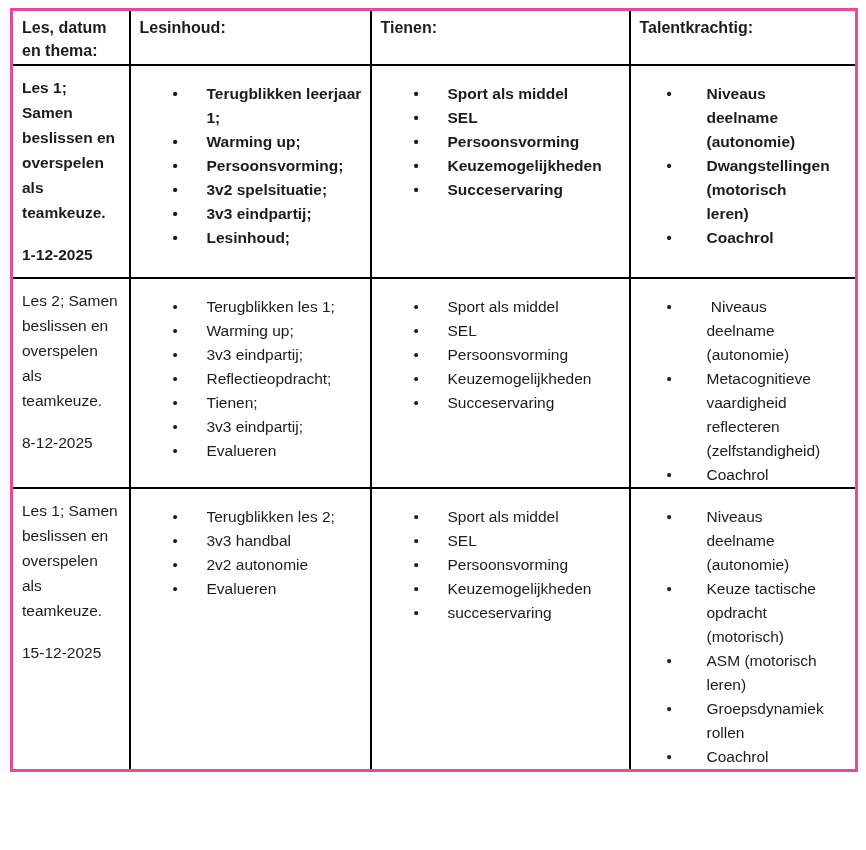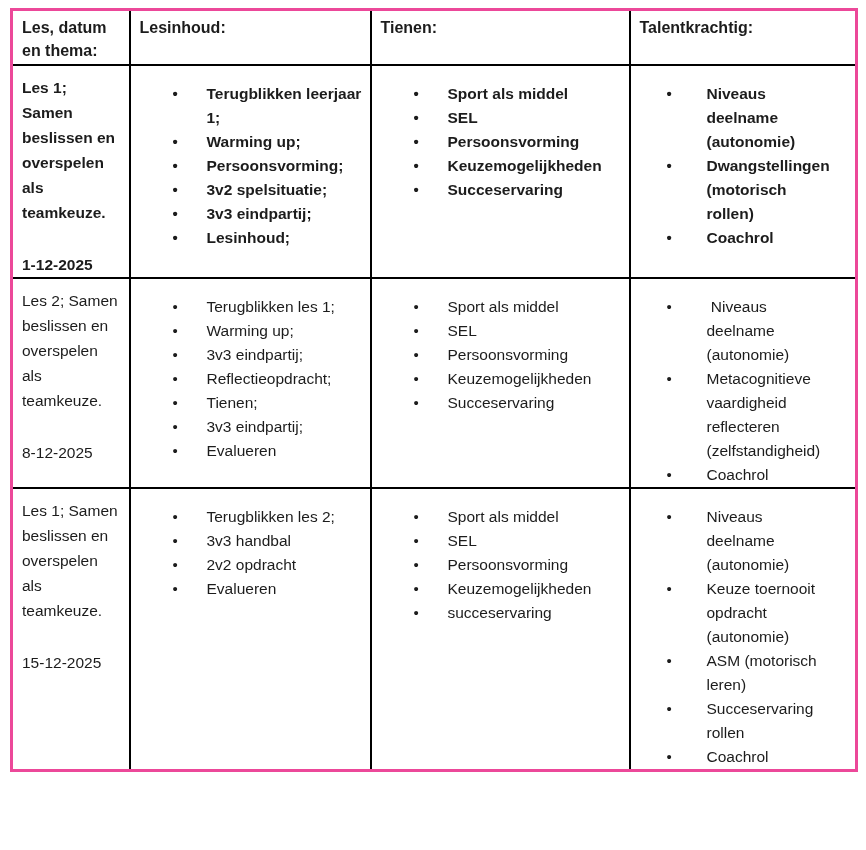--- a/index.html
+++ b/index.html
@@ -38,21 +38,21 @@
   tr.header-row { height: 47px; }
   tr.row-1 { height: 213px; font-weight: bold; }
   tr.row-2 { height: 178px; }
   tr.row-3 { height: 282px; }
 
   td.thema-cell {
     padding: 9px 8px 0 9px;
     font-size: 15.5px;
     line-height: 25px;
   }
-  .thema-date { margin-top: 27px; }
+  .thema-date { margin-top: 17px; }
 
   ul.bullets {
     margin: 16px 0 0 0;
     padding: 0;
     list-style: none;
     font-size: 15.5px;
     line-height: 24px;
   }
   ul.bullets li {
     position: relative;
@@ -113,21 +113,21 @@
           <li>Sport als middel</li>
           <li>SEL</li>
           <li>Persoonsvorming</li>
           <li>Keuzemogelijkheden</li>
           <li>Succeservaring</li>
         </ul>
       </td>
       <td>
         <ul class="bullets tight">
           <li>Niveaus deelname (autonomie)</li>
-          <li>Dwangstellingen (motorisch rollen)</li>
+          <li>Dwangstellingen (motorisch leren)</li>
           <li>Coachrol</li>
         </ul>
       </td>
     </tr>
 
     <tr class="row-2">
       <td class="thema-cell">
         <div class="thema-text">Les 2; Samen beslissen en overspelen als teamkeuze.</div>
         <div class="thema-date">8-12-2025</div>
       </td>
@@ -162,38 +162,38 @@
 
     <tr class="row-3">
       <td class="thema-cell">
         <div class="thema-text">Les 1; Samen beslissen en overspelen als teamkeuze.</div>
         <div class="thema-date">15-12-2025</div>
       </td>
       <td>
         <ul class="bullets">
           <li>Terugblikken les 2;</li>
           <li>3v3 handbal</li>
-          <li>2v2 opdracht</li>
+          <li>2v2 autonomie</li>
           <li>Evalueren</li>
         </ul>
       </td>
       <td>
         <ul class="bullets">
           <li>Sport als middel</li>
           <li>SEL</li>
           <li>Persoonsvorming</li>
           <li>Keuzemogelijkheden</li>
           <li>succeservaring</li>
         </ul>
       </td>
       <td>
         <ul class="bullets tight">
           <li>Niveaus deelname (autonomie)</li>
-          <li>Keuze toernooit opdracht (autonomie)</li>
+          <li>Keuze tactische opdracht (motorisch)</li>
           <li>ASM (motorisch leren)</li>
-          <li>Succeservaring rollen</li>
+          <li>Groepsdynamiek rollen</li>
           <li>Coachrol</li>
         </ul>
       </td>
     </tr>
   </tbody>
     </table>
 </div>
 
 </body></html>

